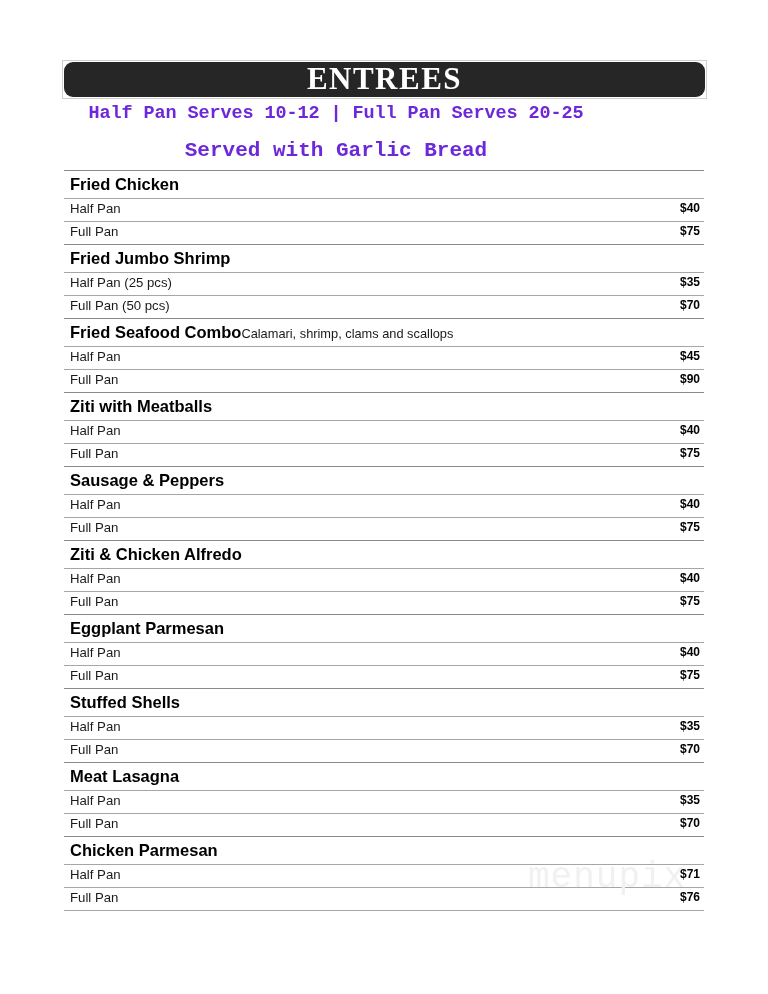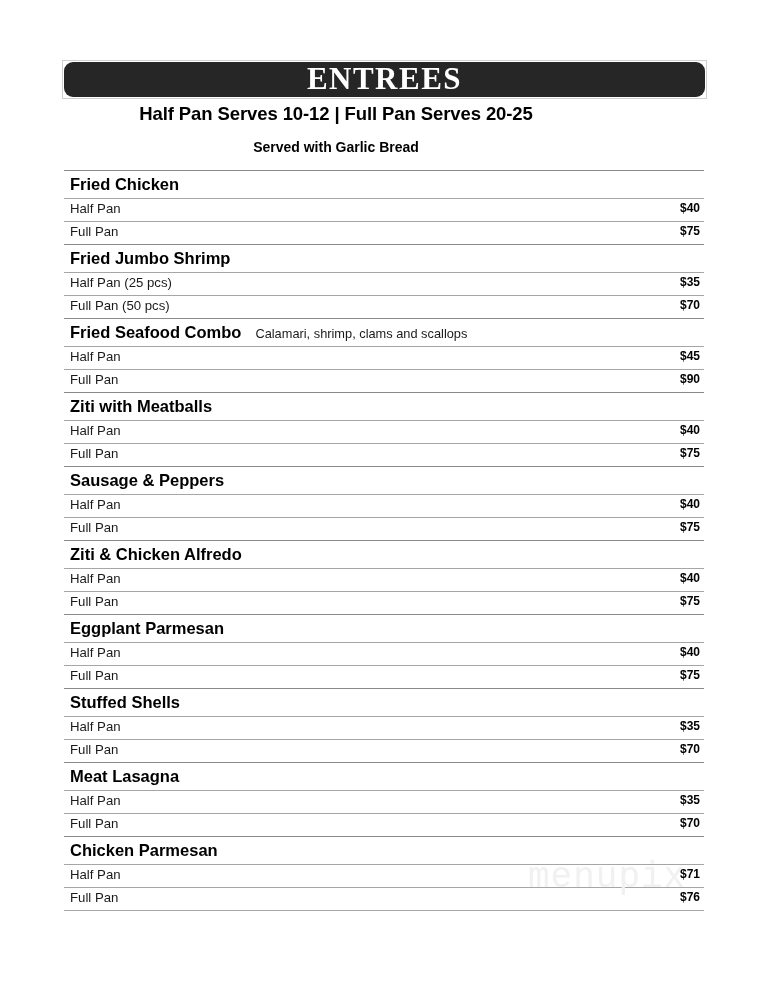--- a/index.html
+++ b/index.html
@@ -55,30 +55,31 @@
     padding-bottom: 2px;
   }
 
   
   .subtitle {
     position: absolute;
     left: 0;
     width: 672px;
     text-align: center;
     font-weight: bold;
-    color: #000000;
+    color: #6d28d9;
+    font-family: Liberation Mono, monospace;
   }
   .subtitle-serves {
     top: 103px;
     font-size: 18.5px;
     letter-spacing: -0.1px;
   }
   .subtitle-served {
     top: 139px;
-    font-size: 14px;
+    font-size: 21px;
   }
 
   
   .menu {
     position: absolute;
     left: 64px;
     top: 170px;
     width: 640px;
   }
 
@@ -101,21 +102,21 @@
   .cat-name {
     font-size: 16.5px;
     font-weight: bold;
     color: #000000;
     white-space: nowrap;
   }
   .cat-desc {
     font-size: 12.8px;
     font-weight: normal;
     color: #1a1a1a;
-    margin-left: 14px;
+    margin-left: 0;
     white-space: nowrap;
   }
 
   .item-row {
     display: flex;
     align-items: flex-start;
     justify-content: space-between;
     height: 22px;
     padding: 2px 4px 0 6px;
     box-sizing: border-box;

